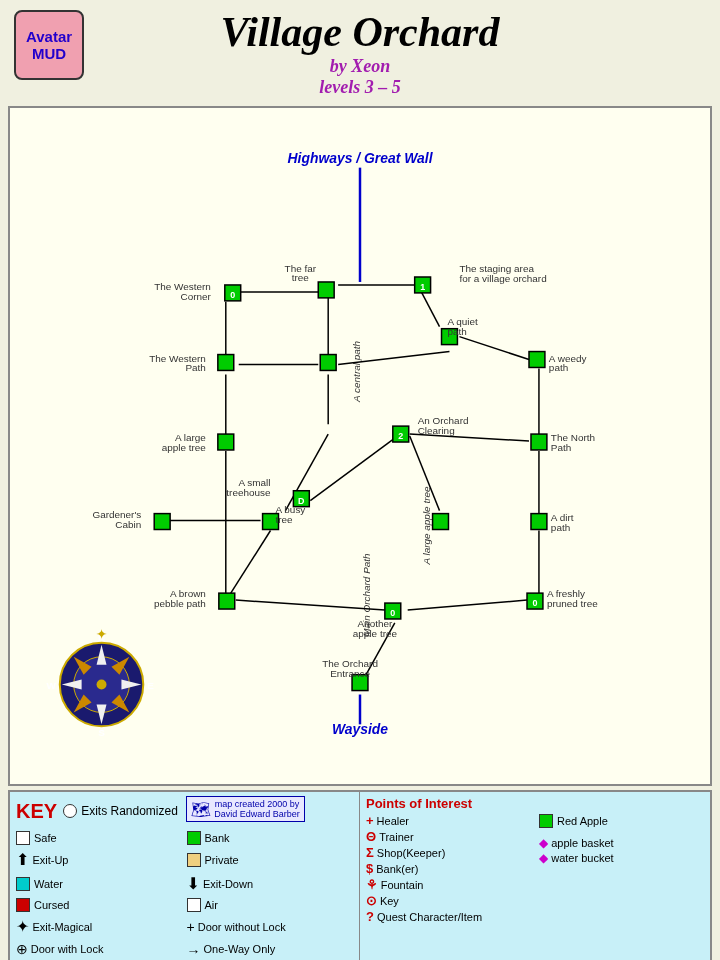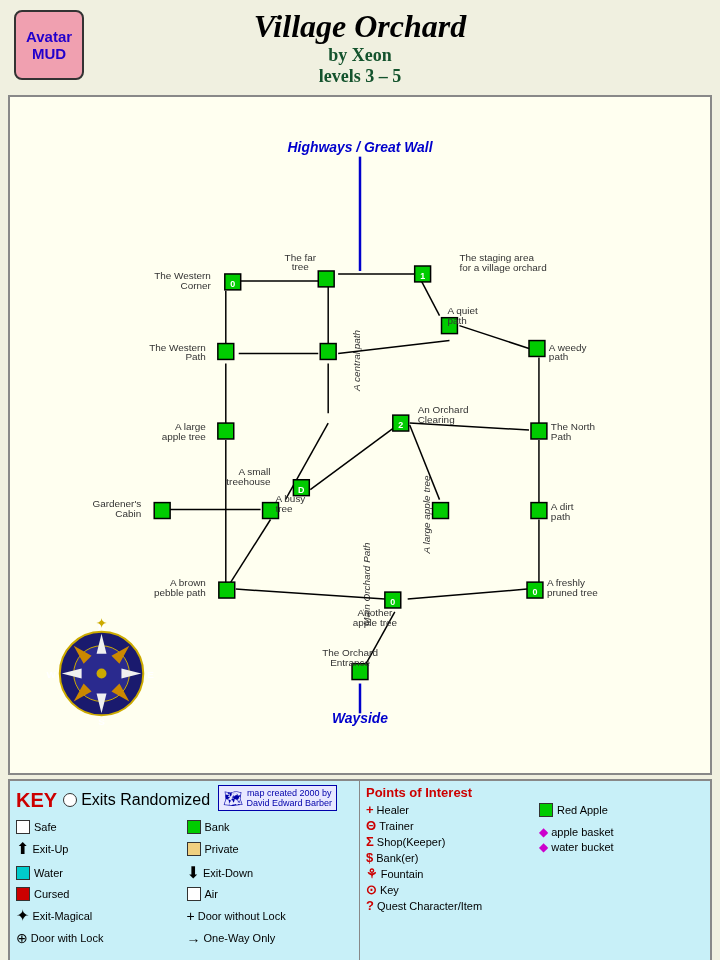--- a/index.html
+++ b/index.html
@@ -12,31 +12,32 @@
     }
 
     
     #header {
       background: #f0f0e0;
       text-align: center;
       padding: 8px 0 4px 0;
       position: relative;
     }
     #header h1 {
-      font-size: 32px;
+      font-size: 42px;
       font-weight: bold;
       font-style: italic;
       font-family: 'Times New Roman', serif;
       color: #000;
     }
     #header h2 {
       font-size: 18px;
       font-weight: bold;
+      font-style: italic;
       font-family: 'Times New Roman', serif;
-      color: #14532d;
+      color: #a21caf;
     }
 
     .avatar-badge {
       position: absolute;
       left: 14px;
       top: 10px;
       background: #f0a0b0;
       border: 2px solid #333;
       border-radius: 8px;
       padding: 16px 10px;
@@ -355,21 +356,21 @@
       <text x="0" y="-46" text-anchor="middle" font-size="14" fill="#ccaa00">✦</text>
     </g>
   </svg>
 </div>
 
 <div id="legend">
   <div id="legend-left">
     <div style="display:flex; align-items:center; margin-bottom:3px;">
       <span class="legend-title">KEY</span>
       <div class="legend-circle"></div>
-      <span style="font-size:16px;">Exits Randomized</span>
+      <span style="font-size:12px;">Exits Randomized</span>
       <div class="credit-box" style="margin-left:8px;">
         <div style="display:flex; align-items:center; gap:3px;">
           <span style="font-size:16px;">🗺</span>
           <div>
             <div>map created 2000 by</div>
             <div>David Edward Barber</div>
           </div>
         </div>
       </div>
     </div>

